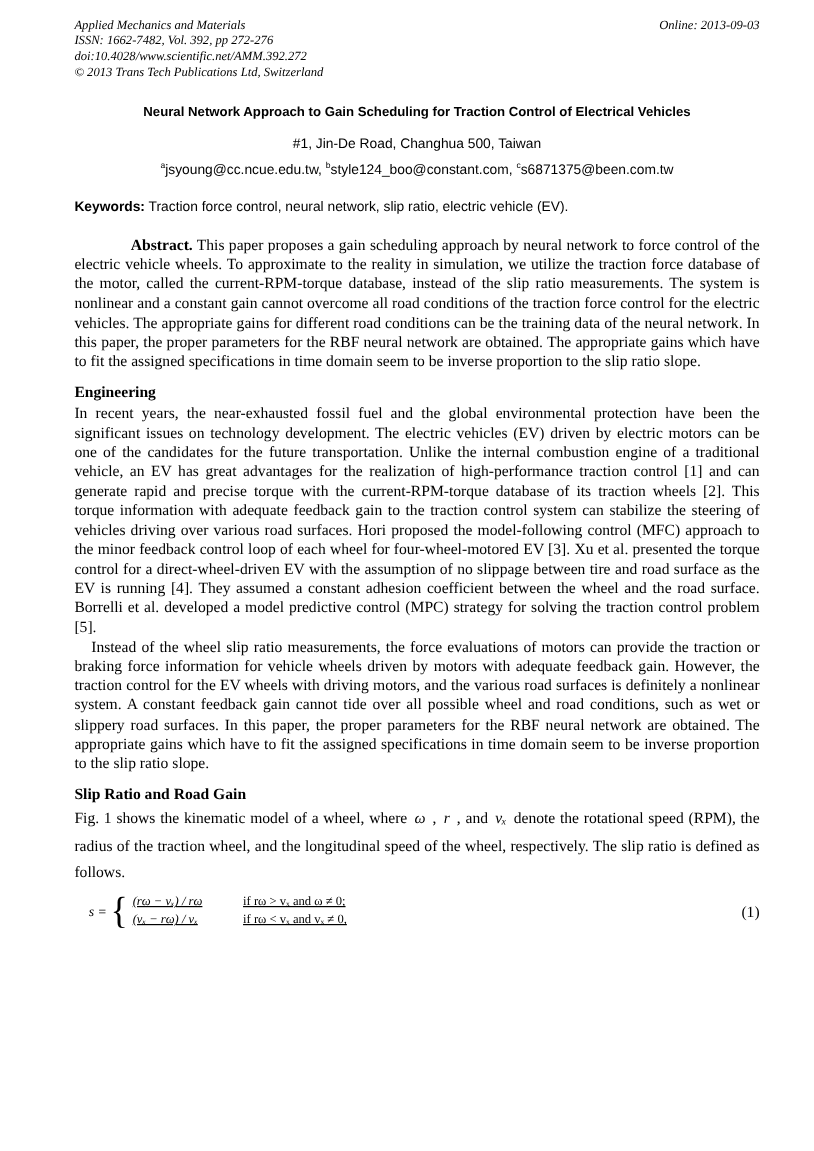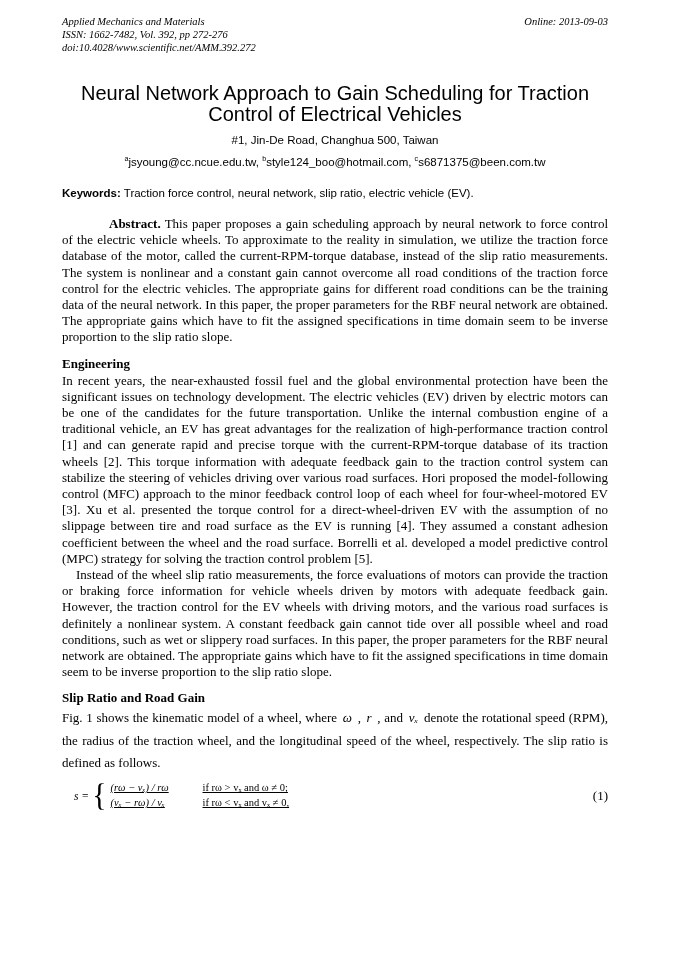--- a/index.html
+++ b/index.html
@@ -3,44 +3,44 @@
 <meta charset="utf-8">
 <style>
   * { margin: 0; padding: 0; box-sizing: border-box; }
   html, body { background: #ffffff; }
   body { font-family: "Liberation Serif", "DejaVu Serif", serif; color: #000; }
 
   .page {
     width: 678px;
     height: 959px;
     background: #ffffff;
-    padding: 15px 70px 0 62px;
+    padding: 15px 45px 0 62px;
     overflow: hidden;
     position: relative;
   }
 
   
   .journal-header {
     font-style: italic;
     font-size: 10.5px;
     line-height: 13px;
   }
   .journal-header .row {
     display: flex;
     justify-content: space-between;
   }
 
   
   .paper-title {
     font-family: "Liberation Sans", "DejaVu Sans", sans-serif;
-    font-weight: normal;
-    font-size: 20px;
+    font-weight: bold;
+    font-size: 11px;
     line-height: 21px;
     text-align: center;
-    margin-top: 29px;
+    margin-top: 17px;
     padding: 0 8px;
   }
 
   .authors-line {
     display: block;
     font-family: "Liberation Sans", "DejaVu Sans", sans-serif;
     font-size: 13.5px;
     text-align: center;
     margin-top: 12px;
   }
@@ -114,29 +114,30 @@
 
 <div class="page">
 
   <div class="journal-header">
     <div class="row">
       <span>Applied Mechanics and Materials</span>
       <span>Online: 2013-09-03</span>
     </div>
     <div>ISSN: 1662-7482, Vol. 392, pp 272-276</div>
     <div>doi:10.4028/www.scientific.net/AMM.392.272</div>
+    <div>© 2013 Trans Tech Publications Ltd, Switzerland</div>
   </div>
 
   <h1 class="paper-title">Neural Network Approach to Gain Scheduling for Traction Control of Electrical Vehicles</h1>
 
 
 
   <div class="address-line">#1, Jin-De Road, Changhua 500, Taiwan</div>
 
-  <div class="emails-line"><sup>a</sup><span>jsyoung@cc.ncue.edu.tw, </span><sup>b</sup><span>style124_boo@hotmail.com, </span><sup>c</sup><span>s6871375@been.com.tw</span></div>
+  <div class="emails-line"><sup>a</sup><span>jsyoung@cc.ncue.edu.tw, </span><sup>b</sup><span>style124_boo@constant.com, </span><sup>c</sup><span>s6871375@been.com.tw</span></div>
 
   <p class="keywords-line"><span class="kw-label">Keywords:</span><span> Traction force control, neural network, slip ratio, electric vehicle (EV).</span></p>
 
   <p class="body-text abstract-para"><span class="lead-label">Abstract.</span><span> This paper proposes a gain scheduling approach by neural network to force control of the electric vehicle wheels. To approximate to the reality in simulation, we utilize the traction force database of the motor, called the current-RPM-torque database, instead of the slip ratio measurements. The system is nonlinear and a constant gain cannot overcome all road conditions of the traction force control for the electric vehicles. The appropriate gains for different road conditions can be the training data of the neural network. In this paper, the proper parameters for the RBF neural network are obtained. The appropriate gains which have to fit the assigned specifications in time domain seem to be inverse proportion to the slip ratio slope.</span></p>
 
   <h2 class="section-heading">Engineering</h2>
 
   <p class="body-text">In recent years, the near-exhausted fossil fuel and the global environmental protection have been the significant issues on technology development. The electric vehicles (EV) driven by electric motors can be one of the candidates for the future transportation. Unlike the internal combustion engine of a traditional vehicle, an EV has great advantages for the realization of high-performance traction control [1] and can generate rapid and precise torque with the current-RPM-torque database of its traction wheels [2]. This torque information with adequate feedback gain to the traction control system can stabilize the steering of vehicles driving over various road surfaces. Hori proposed the model-following control (MFC) approach to the minor feedback control loop of each wheel for four-wheel-motored EV [3]. Xu et al. presented the torque control for a direct-wheel-driven EV with the assumption of no slippage between tire and road surface as the EV is running [4]. They assumed a constant adhesion coefficient between the wheel and the road surface. Borrelli et al. developed a model predictive control (MPC) strategy for solving the traction control problem [5].</p>
 
   <p class="body-text indented">Instead of the wheel slip ratio measurements, the force evaluations of motors can provide the traction or braking force information for vehicle wheels driven by motors with adequate feedback gain. However, the traction control for the EV wheels with driving motors, and the various road surfaces is definitely a nonlinear system. A constant feedback gain cannot tide over all possible wheel and road conditions, such as wet or slippery road surfaces. In this paper, the proper parameters for the RBF neural network are obtained. The appropriate gains which have to fit the assigned specifications in time domain seem to be inverse proportion to the slip ratio slope.</p>

